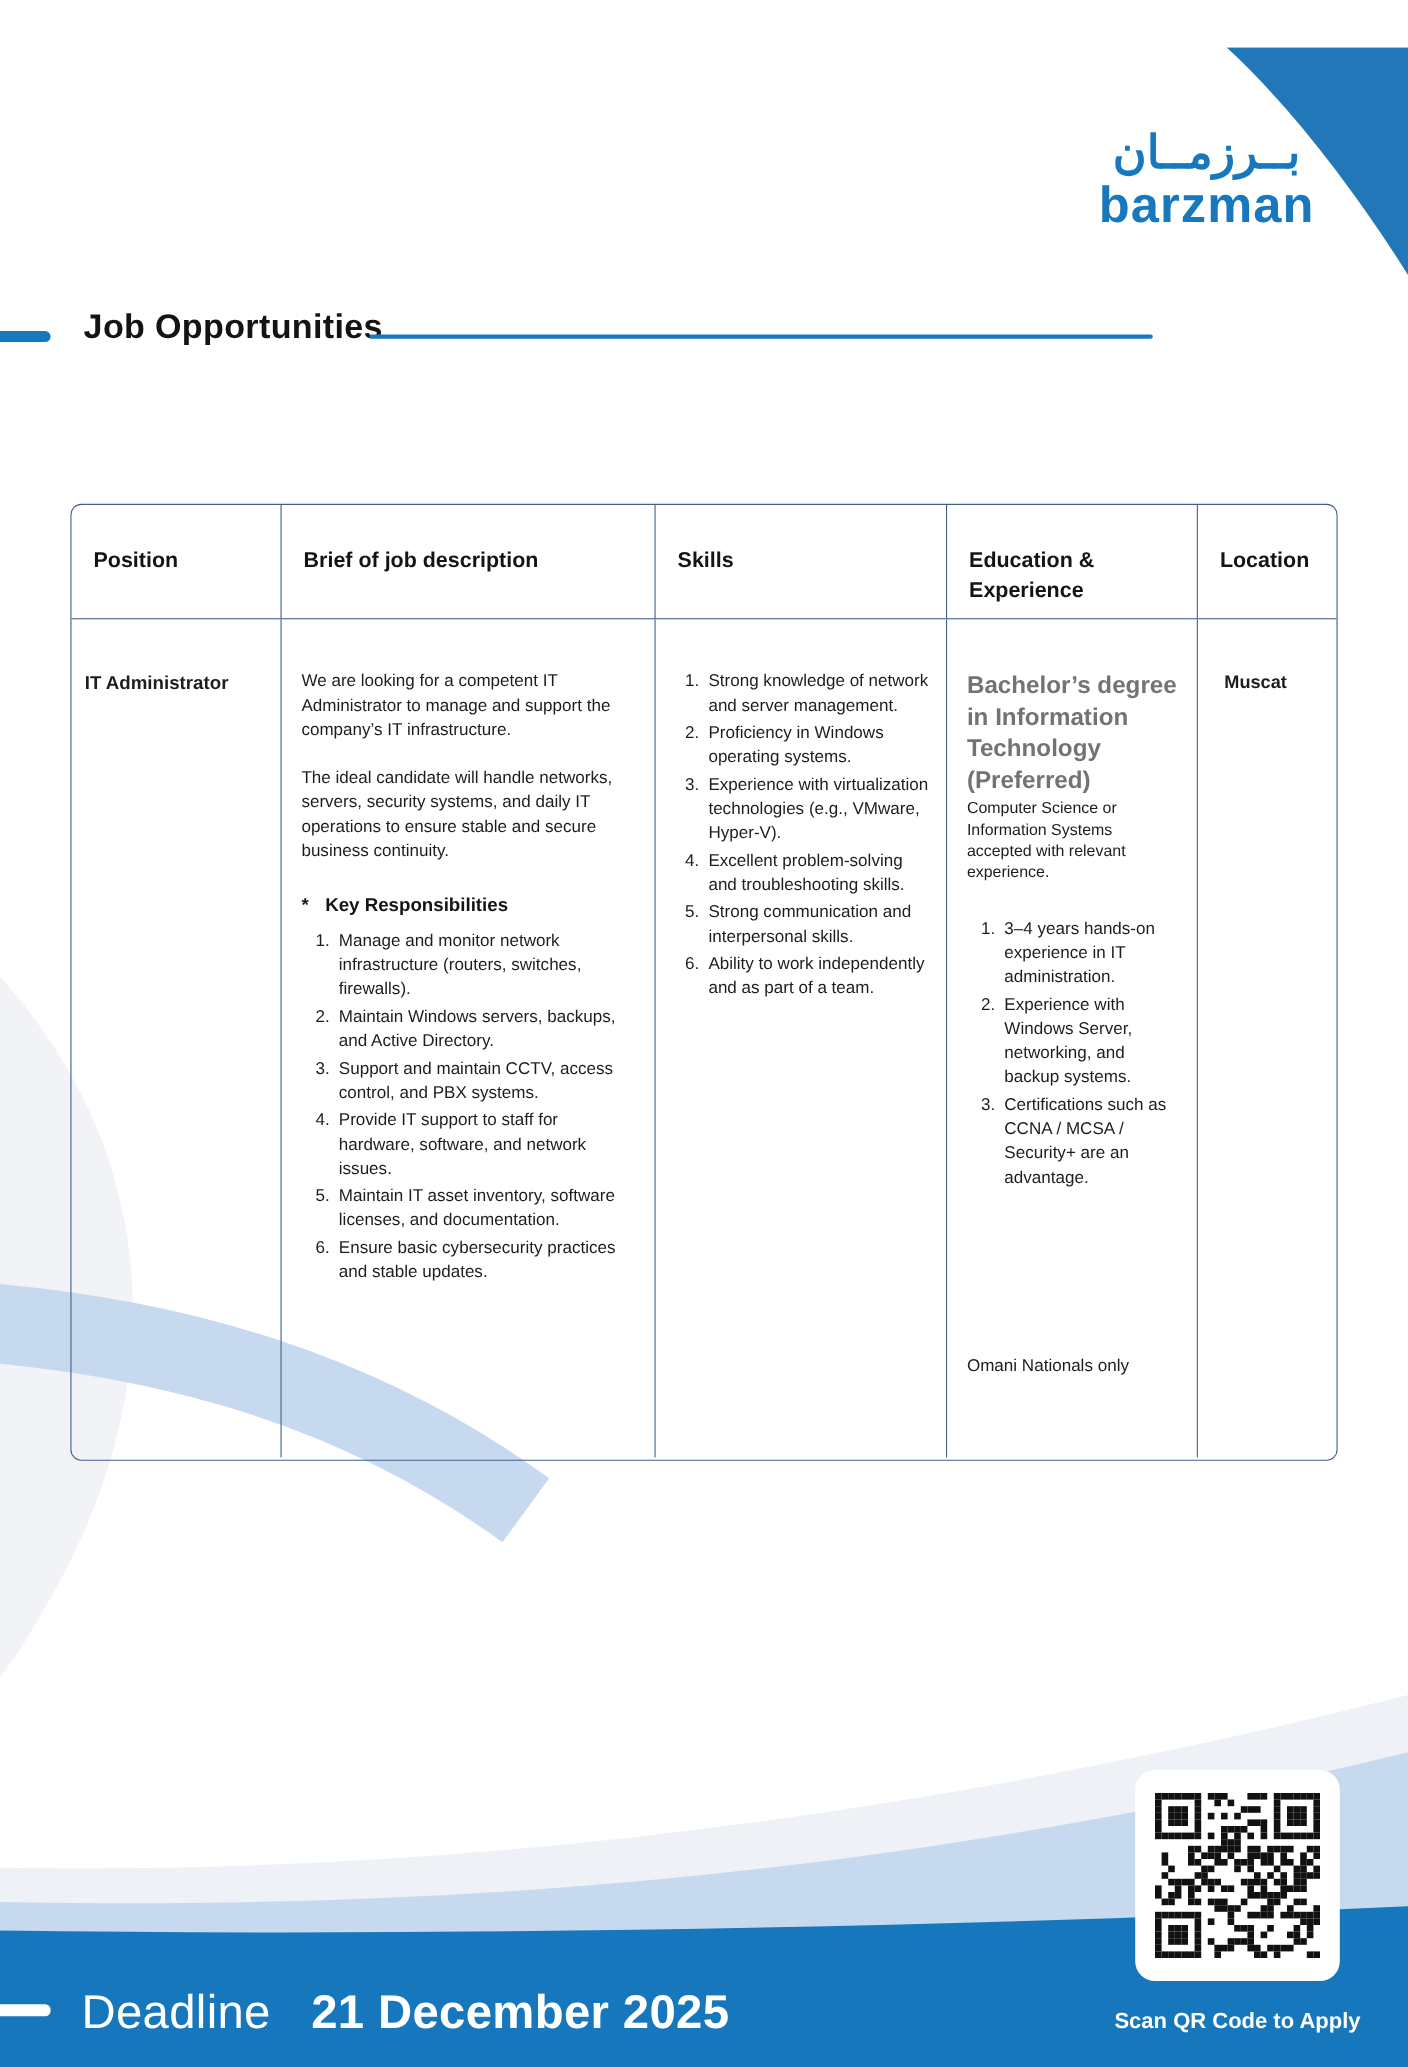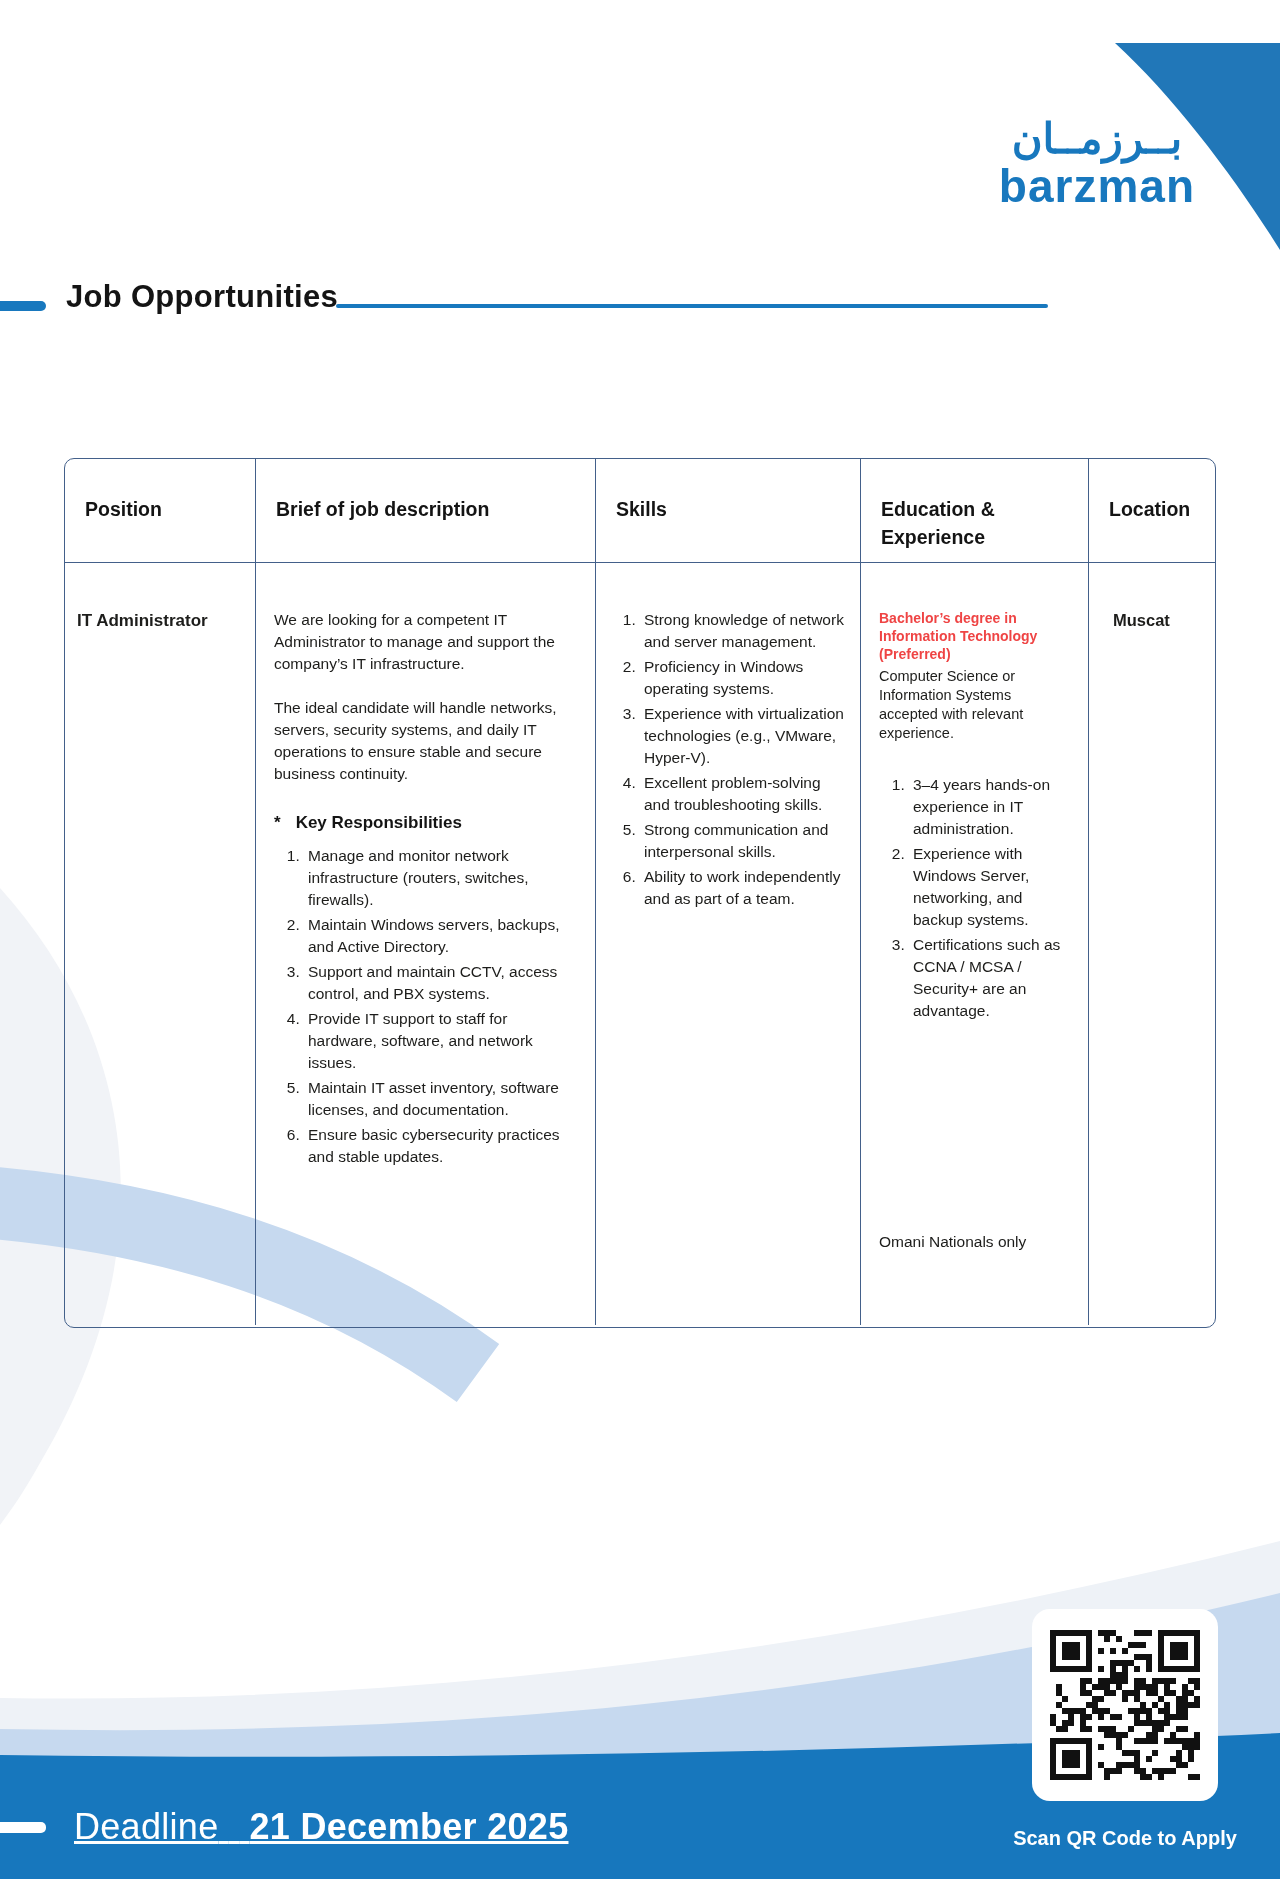--- a/index.html
+++ b/index.html
@@ -10,21 +10,21 @@
   .decor { position:absolute; inset:0; width:1280px; height:1879px; z-index:0; }
 
   
   .logo { position:absolute; top:74px; right:85px; text-align:center; color:#1878be; z-index:2; }
   .logo-ar { font-size:42px; font-weight:700; line-height:1.05; letter-spacing:2px; }
   .logo-en { font-size:46px; font-weight:700; line-height:1.0; letter-spacing:1px; margin-top:2px; }
 
   
   .heading-dash { position:absolute; left:0; top:258px; width:46px; height:10px;
     background:#1878be; border-radius:0 5px 5px 0; z-index:2; }
-  .heading-title { position:absolute; left:66px; top:236px; font-size:31px; font-weight:700;
+  .heading-title { position:absolute; left:76px; top:236px; font-size:31px; font-weight:700;
     letter-spacing:0.3px; color:#141414; z-index:2; }
   .heading-line { position:absolute; left:336px; right:232px; top:261px; height:4px;
     background:#1878be; border-radius:2px; z-index:2; }
 
   
   .jobs-table { position:absolute; left:64px; top:415px; width:1152px; height:870px;
     border:1.6px solid #43608a; border-radius:10px; z-index:2; box-sizing:border-box; }
   .thead { display:flex; height:104px; border-bottom:1.4px solid #43608a; box-sizing:border-box;justify-content:space-between; }
   .tbody { display:flex; height:762px; box-sizing:border-box; }
   .col1 { width:191px; } .col2 { width:340px; } .col3 { width:265px; } .col4 { width:228px; } .col5 { flex:1; }
@@ -36,31 +36,31 @@
   .td:last-child { border-right:none; }
   .td-position { font-weight:700; font-size:17px; padding-left:12px; }
   .td-location { font-weight:700; font-size:16.5px; padding-left:24px; }
   .brief-p { margin:0 0 22px 0; }
   .resp-head { display:flex; gap:15px; font-weight:700; font-size:17px; margin:26px 0 10px 0; color:#141414; }
   ol.num-list { margin:0; padding-left:30px; }
   ol.num-list li { margin-bottom:3px; padding-left:4px; }
   .td-skills { padding-left:16px; }
   .td-skills ol { padding-left:28px; }
   .td-education { display:flex; flex-direction:column; padding-bottom:72px; }
-  .edu-degree { font-weight:700; font-size:14px; line-height:1.3; margin-bottom:3px; color:#ef4444; }
+  .edu-degree { font-weight:700; font-size:22px; line-height:1.3; margin-bottom:3px; color:#737373; }
   .edu-note { font-size:14.5px; line-height:1.33; }
   .td-education ol { margin-top:30px; }
   .flex-spacer { flex:1; }
   .edu-nationality { font-size:15.5px; }
 
   
   .deadline-dash { position:absolute; left:0; top:1779px; width:46px; height:11px;
     background:#ffffff; border-radius:0 5px 5px 0; z-index:3; }
-  .deadline { position:absolute; left:74px; top:1763px; color:#ffffff; font-size:36px;
-    letter-spacing:0.3px; z-index:3;text-decoration:underline; }
+  .deadline { position:absolute; left:74px; top:1763px; color:#ffffff; font-size:43px;
+    letter-spacing:0.3px; z-index:3; }
   .deadline .dl-label { font-weight:400; }
   .deadline .dl-date { font-weight:700; }
   .qr-box { position:absolute; left:1032px; top:1566px; width:186px; height:192px;
     background:#ffffff; border-radius:18px; z-index:3;
     display:flex; align-items:center; justify-content:center; }
   .qr-caption { position:absolute; left:955px; top:1784px; width:340px; text-align:center;
     color:#ffffff; font-size:20px; font-weight:700; z-index:3; }
   .bottom-strip { position:absolute; left:0; bottom:0; width:1280px; height:23px; z-index:2;
     background:linear-gradient(90deg, #8cb8de 0%, #3e86c1 45%, #0e5ea6 100%); }
 </style>

